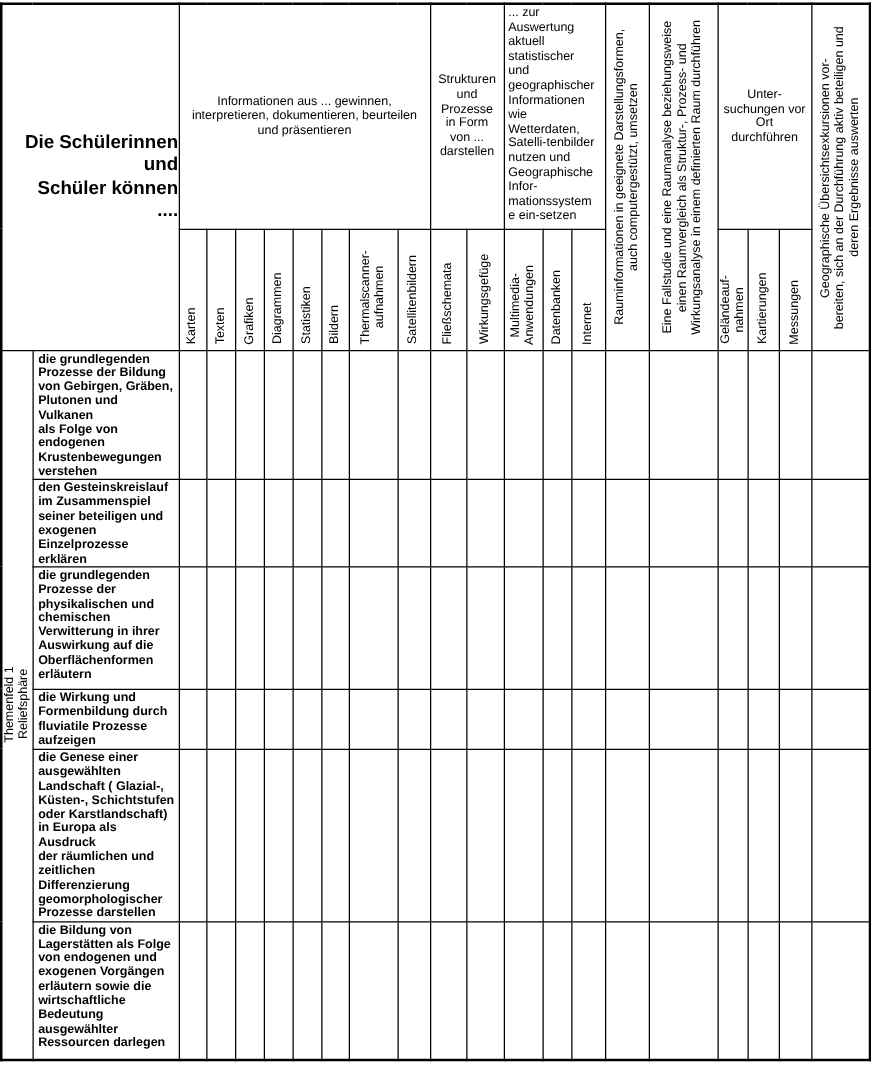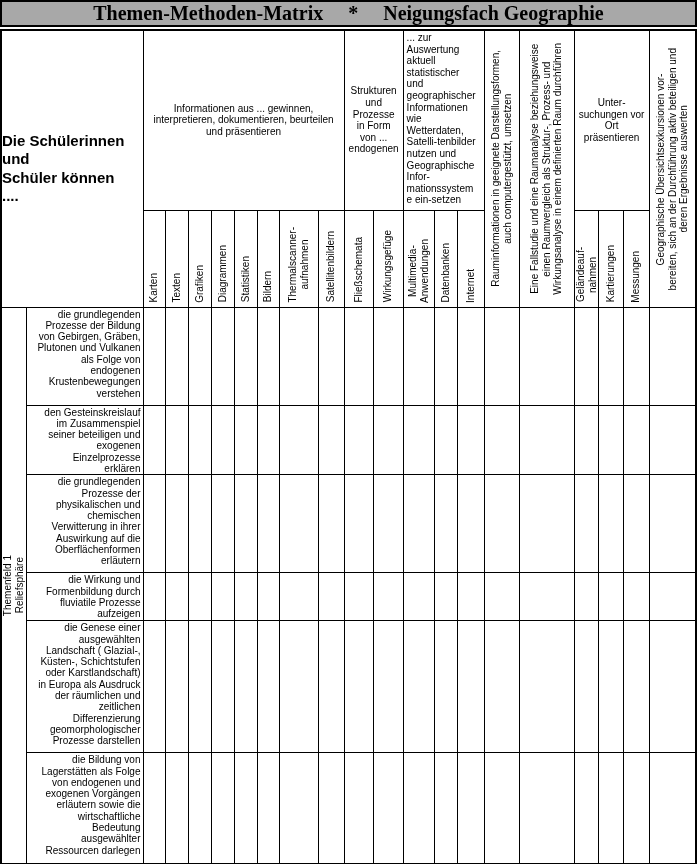--- a/index.html
+++ b/index.html
@@ -29,53 +29,50 @@
   tr.rB { height: 97px; }
   tr.b1 { height: 98px; }
   tr.b2 { height: 69px; }
   tr.b3 { height: 98px; }
   tr.b4 { height: 48px; }
   tr.b5 { height: 132px; }
   tr.b6 { height: 111px; }
 
   th.stud {
     font-weight: bold; font-size: 15px; line-height: 18.5px;
-    text-align: left; vertical-align: middle; white-space: pre-line;
+    text-align: right; vertical-align: middle; white-space: pre-line;
   }
   th.gh {
     font-size: 10px; line-height: 11.6px; text-align: center;
     vertical-align: middle; white-space: pre-line; margin-left: 47px;
   }
   th.ghtop {
     text-align: left; vertical-align: top; padding: 1px 1px 0 3px;
   }
   .vbox { display: flex; justify-content: center; width: 100%; }
   .vbox.bot { align-items: flex-end; height: 94px; padding-bottom: 3px; }
   .vbox.mid { align-items: center; }
   .h-full { height: 274px; }
   .h-tf  { height: 552px; }
   .vert {
     writing-mode: vertical-rl; transform: rotate(180deg);
     white-space: pre-line; font-size: 10px; line-height: 11.5px;
   }
   .vert.ctr { text-align: center; }
   td.desc {
     font-size: 10px; line-height: 11.3px; vertical-align: top;
-    text-align: right; padding: 1px 2px 0 4px; white-space: pre-line;
+    text-align: left; padding: 1px 2px 0 4px; white-space: pre-line; font-weight: bold;
   }
   td.m { background: #fff; }
 </style>
 </head>
 <body>
 
 <div class="page">
 
-  <div class="title-bar">
-    <span class="title-text">Themen-Methoden-Matrix     *     Neigungsfach Geographie</span>
-  </div>
 
   <table class="matrix">
     <colgroup>
       <col style="width:25px">
         <col style="width:117px">
       <col style="width:22px">
         <col style="width:23px">
         <col style="width:23px">
       <col style="width:23px">
         <col style="width:23px">
@@ -102,21 +99,21 @@
 Schüler können
 ....</th>
       <th class="gh" colspan="8">Informationen aus ... gewinnen,
 interpretieren, dokumentieren, beurteilen
 und präsentieren</th>
       <th class="gh" colspan="2">Strukturen
 und
 Prozesse
 in Form
 von ...
-endogenen</th>
+darstellen</th>
       <th class="gh ghtop" colspan="3">... zur
 Auswertung
 aktuell
 statistischer
 und
 geographischer
 Informationen
 wie
 Wetterdaten,
 Satelli-tenbilder
@@ -134,21 +131,21 @@
       <th rowspan="2">
         <div class="vbox mid h-full">
               <span class="vert ctr">Eine Fallstudie und eine Raumanalyse beziehungsweise
 einen  Raumvergleich als Struktur-, Prozess- und
 Wirkungsanalyse in einem definierten Raum durchführen</span>
             </div>
       </th>
       <th class="gh" colspan="3">Unter-
 suchungen vor
 Ort
-präsentieren</th>
+durchführen</th>
       <th rowspan="2">
         <div class="vbox mid h-full">
               <span class="vert ctr">Geographische  Übersichtsexkursionen vor-
 bereiten, sich an der Durchführung  aktiv beteiligen und
 deren Ergebnisse auswerten</span>
             </div>
       </th>
     </tr>
 
     <tr class="rB">

